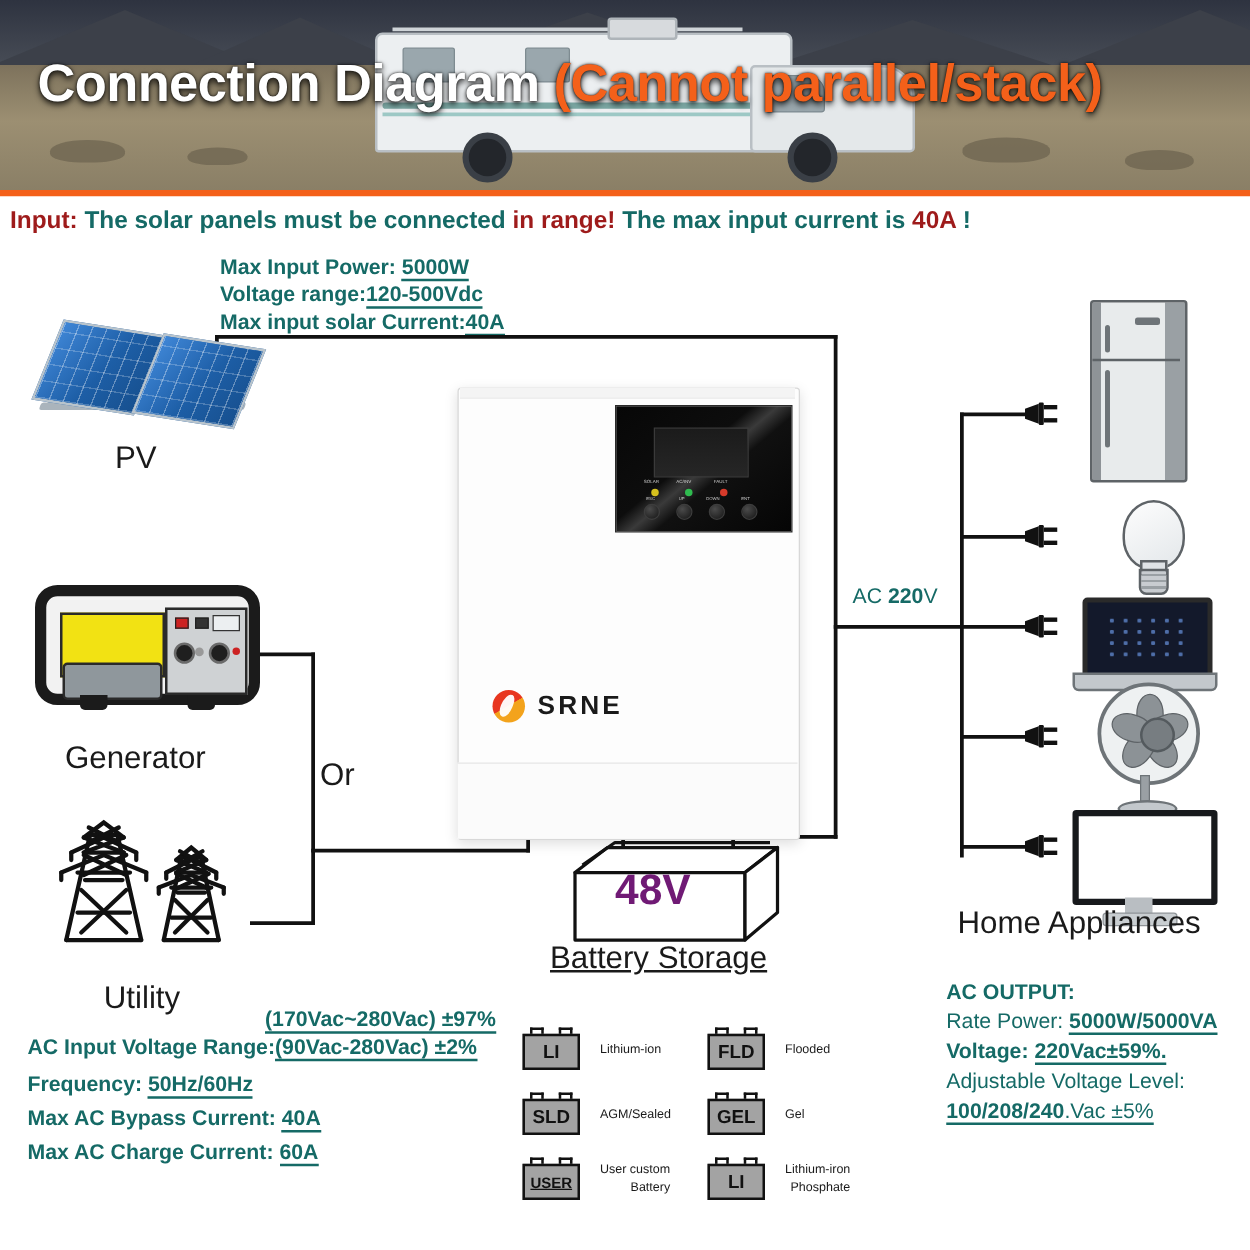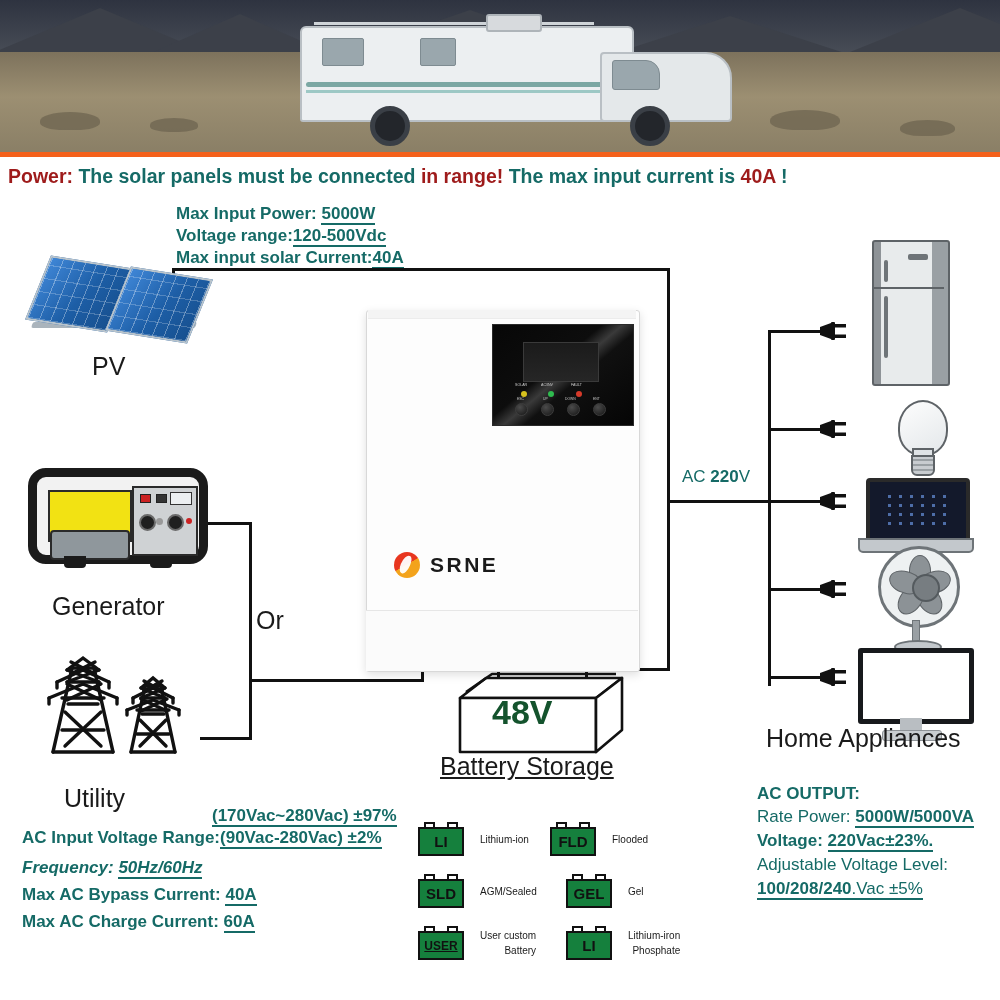--- a/index.html
+++ b/index.html
@@ -107,21 +107,21 @@
   .btnlbl{position:absolute;top:72px;font-size:3.4px;color:#c9c9c9;white-space:nowrap;}
   #srne-logo{position:absolute;left:28px;top:242px;display:flex;align-items:center;gap:10px;}
   .logo-mark{position:relative;width:26px;height:26px;border-radius:50%;
              background:linear-gradient(150deg,#e8361f 0%,#e8361f 48%,#f3a31c 49%,#f3a31c 100%);}
   .logo-mark::after{content:"";position:absolute;left:7px;top:3px;width:9px;height:19px;
              background:#fff;border-radius:60% 40% 55% 45%;transform:rotate(22deg);opacity:.95;}
   .logo-text{font-size:21px;font-weight:bold;letter-spacing:2.5px;color:#1a1a1a;}
 
   
   #batt{position:absolute;left:452px;top:672px;width:178px;height:86px;}
-  #batt48{position:absolute;left:492px;top:693px;font-size:34px;font-weight:bold;color:#14532d;}
+  #batt48{position:absolute;left:492px;top:693px;font-size:34px;font-weight:bold;color:#701a75;}
 
   
   .appliance{position:absolute;}
   .plug{position:absolute;width:26px;height:22px;}
 
   
   .fr-body{position:absolute;left:0;top:0;width:74px;height:142px;
            background:linear-gradient(90deg,#8e9397 0 7px,#e8ebec 7px 58px,#9aa0a4 58px 74px);
            border:2px solid #5e6367;border-radius:3px;}
   .fr-div{position:absolute;left:2px;top:47px;width:70px;height:2px;background:#5e6367;}
@@ -158,21 +158,21 @@
               border:5px solid #17191c;border-radius:3px;}
   .mon-stem{position:absolute;left:42px;top:70px;width:22px;height:14px;background:#b9bec2;}
   .mon-foot{position:absolute;left:24px;top:82px;width:58px;height:9px;background:#c9ced1;
             border:1px solid #8e9397;border-radius:3px;}
 
   
   #legend{position:absolute;left:418px;top:822px;width:310px;}
   .lg-row{position:absolute;display:flex;align-items:center;}
   .lg-batt{position:relative;width:46px;height:34px;}
   .lg-box{position:absolute;left:0;top:5px;width:46px;height:29px;border:2.5px solid #111;
-          background:#15803d;box-sizing:border-box;display:flex;align-items:center;justify-content:center;}
+          background:#a3a3a3;box-sizing:border-box;display:flex;align-items:center;justify-content:center;}
   .lg-code{font-size:15px;font-weight:bold;color:#111;line-height:1;}
   .lg-term{position:absolute;top:0;width:11px;height:6px;border:2px solid #111;
            border-bottom:none;background:#fff;box-sizing:border-box;}
   .lg-label{font-size:10px;color:#1a1a1a;line-height:15px;margin-left:16px;white-space:pre-line;text-align:right;}
 </style>
 </head>
 <body>
 
 <div id="banner">
   <div class="sky"></div>
@@ -194,25 +194,29 @@
     <div class="rv-win" style="left:22px;top:30px;width:40px;height:26px;"></div>
     <div class="rv-win" style="left:120px;top:30px;width:34px;height:26px;"></div>
     <div class="rv-stripe"></div>
     <div class="rv-stripe2"></div>
     <div class="rv-cab"></div>
     <div class="rv-win" style="left:312px;top:52px;width:46px;height:28px;border-radius:3px 14px 3px 3px;"></div>
     <div class="rv-wheel" style="left:70px;"></div>
     <div class="rv-wheel" style="left:330px;"></div>
   </div>
 
+  <h1>
+    <span class="w">Connection Diagram</span>
+    <span class="o">(Cannot parallel/stack)</span>
+  </h1>
 </div>
 <div id="rule"></div>
 
 <div id="note">
-  <span class="red">Power:</span>
+  <span class="red">Input:</span>
   <span class="teal">The solar panels must be connected</span>
   <span class="red">in range!</span>
   <span class="teal">The max input current is</span>
   <span class="red">40A</span>
   <span class="teal">!</span>
 </div>
 
 <div class="spec" style="left:176px;top:203px;">
   <span>Max Input Power:</span>
   <span class="u">5000W</span>
@@ -303,21 +307,21 @@
       <path d="M99 33 L117 43 M117 33 L99 43"></path>
       <path d="M96 40 L120 50 M120 40 L96 50"></path>
       <path d="M96 51 L122 63 M122 51 L96 63"></path>
       <path d="M100 38 L86 104 M116 38 L130 104"></path>
       <path d="M86 104 L130 104"></path>
       <path d="M97 66 L119 66 M92 86 L124 86"></path>
       <path d="M95 72 L121 98 M121 72 L95 98"></path>
     </g>
   </svg>
 </div>
-<div class="cap" style="left:64px;top:784px;">Utility</div>
+<div class="cap" style="left:83px;top:784px;">Utility</div>
 <div style="position:absolute;left:256px;top:606px;font-size:25px;color:#1a1a1a;">Or</div>
 
 <div id="inv">
   <div class="inv-body"></div>
   <div class="inv-top"></div>
   <div class="inv-screen">
     <div class="lcd"></div>
     <div class="ledlbl" style="left:22px;">SOLAR</div>
     <div class="ledlbl" style="left:48px;">AC/INV</div>
     <div class="ledlbl" style="left:78px;">FAULT</div>
@@ -449,60 +453,60 @@
 </div>
 
 <div class="cap" style="left:766px;top:724px;">Home Appliances</div>
 
 <div class="spec" style="left:212px;top:805px;">
   <span class="u">(170Vac~280Vac) ±97%</span>
 </div>
 <div class="spec" style="left:22px;top:827px;">
   <span>AC Input Voltage Range:</span><span class="u">(90Vac-280Vac) ±2%</span>
 </div>
-<div class="spec" style="left:22px;top:857px;font-style:italic;">
+<div class="spec" style="left:22px;top:857px;">
   <span>Frequency:</span>
   <span class="u">50Hz/60Hz</span>
 </div>
 <div class="spec" style="left:22px;top:884px;">
   <span>Max AC Bypass Current:</span>
   <span class="u">40A</span>
 </div>
 <div class="spec" style="left:22px;top:911px;">
   <span>Max AC Charge Current:</span>
   <span class="u">60A</span>
 </div>
 
 <div class="spec" style="left:757px;top:783px;">AC OUTPUT:</div>
 <div class="spec" style="left:757px;top:806px;font-weight:normal;">
   <span>Rate Power:</span>
   <span class="u" style="font-weight:bold;">5000W/5000VA</span>
 </div>
 <div class="spec" style="left:757px;top:830px;">
   <span>Voltage:</span>
-  <span class="u">220Vac±23%.</span>
+  <span class="u">220Vac±59%.</span>
 </div>
 <div class="spec" style="left:757px;top:854px;font-weight:normal;">Adjustable Voltage Level:</div>
 <div class="spec" style="left:757px;top:878px;">
   <span class="u">100/208/240</span><span class="u" style="font-weight:normal;">.Vac ±5%</span>
 </div>
 
 <div id="legend">
   <div class="lg-row" style="left:0;top:0;">
     <div class="lg-batt">
       <div class="lg-term" style="left:6px;"></div>
       <div class="lg-term" style="left:29px;"></div>
       <div class="lg-box">
         <span class="lg-code">LI</span>
       </div>
     </div>
     <div class="lg-label">Lithium-ion</div>
   </div>
 
-  <div class="lg-row" style="left:132px;top:0;">
+  <div class="lg-row" style="left:148px;top:0;">
     <div class="lg-batt">
       <div class="lg-term" style="left:6px;"></div>
       <div class="lg-term" style="left:29px;"></div>
       <div class="lg-box">
         <span class="lg-code">FLD</span>
       </div>
     </div>
     <div class="lg-label">Flooded</div>
   </div>
 

